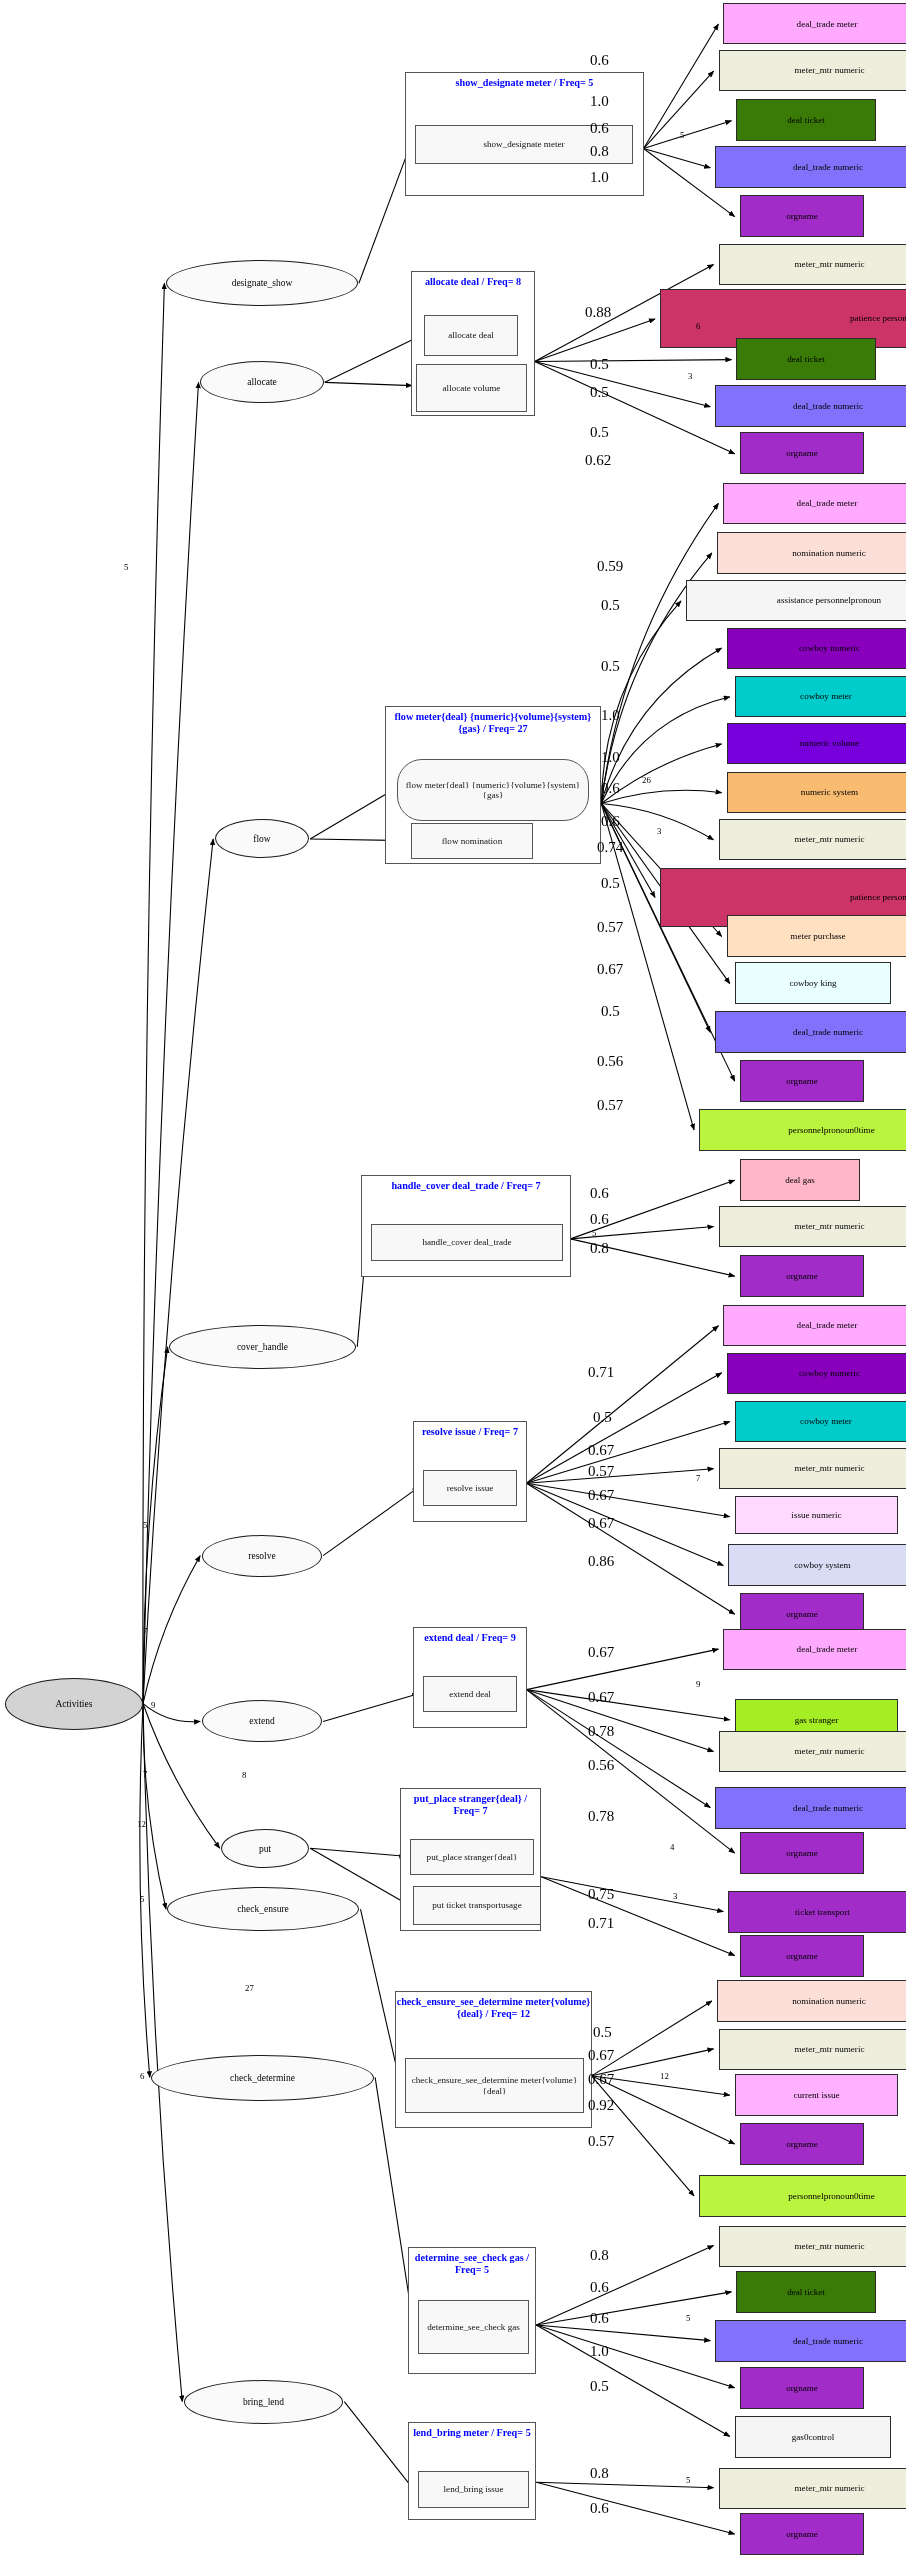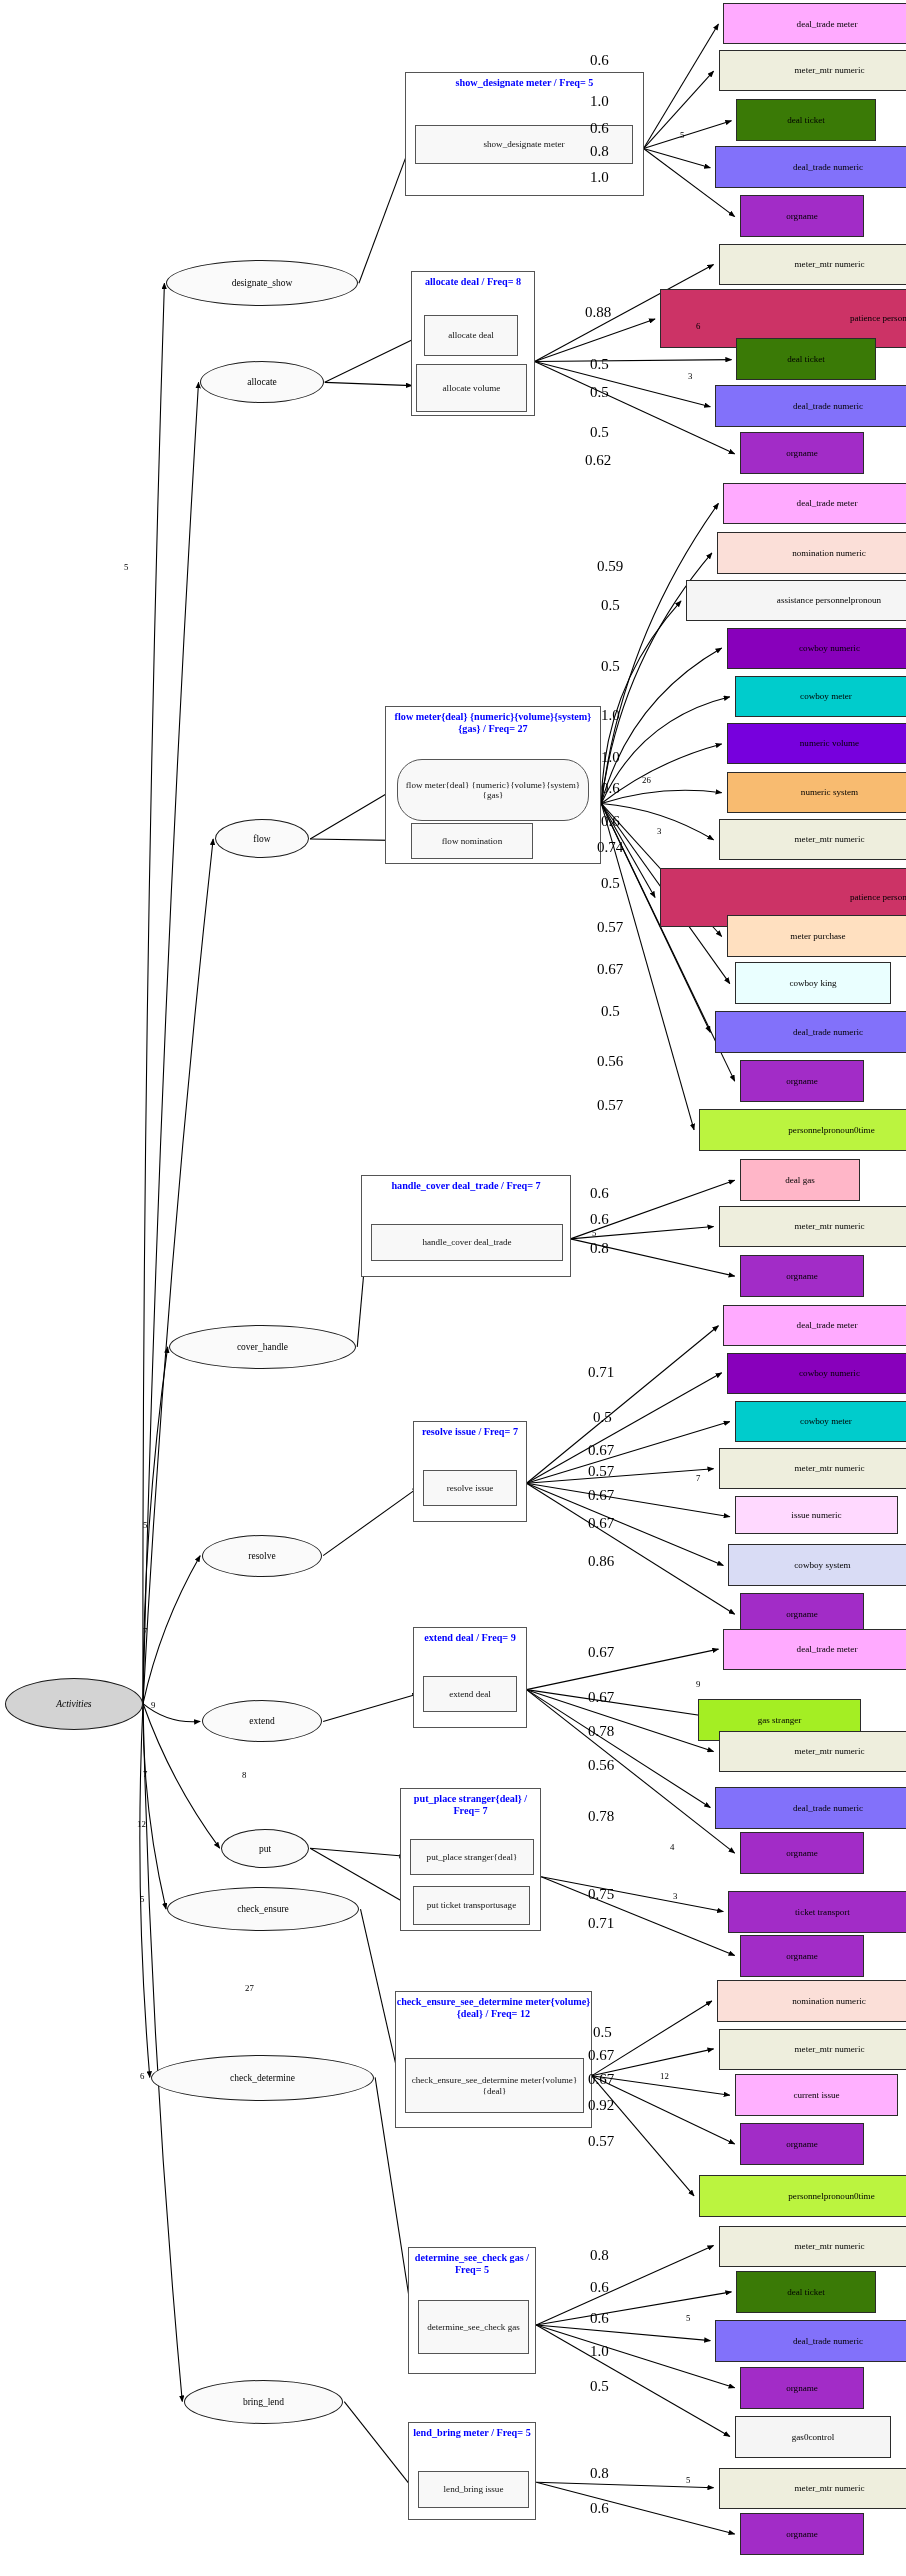--- a/index.html
+++ b/index.html
@@ -2,21 +2,21 @@
 <html style="font-size:11px"><head>
 <meta charset="utf-8">
 <style>
   html,body{margin:0;padding:0;background:#ffffff;}
   body{font-family:"Liberation Serif",serif;}
   #stage{position:relative;width:906px;height:2576px;background:#fff;overflow:hidden;}
   svg#wires{position:absolute;left:0;top:0;width:906px;height:2576px;pointer-events:none;}
   .node{position:absolute;box-sizing:border-box;display:flex;align-items:center;justify-content:center;text-align:center;}
   .leaf{border:0.7px solid #2b2b2b;font-size:9.1px;color:#000;line-height:1.15;padding:1.4px 2.7px;}
   .ellipse{border:0.7px solid #1a1a1a;border-radius:50%;background:#fafafa;font-size:9.5px;color:#000;}
-  .ellipse.root{background:#d3d3d3;font-style:italic;}
+  .ellipse.root{background:#d3d3d3;}
   .cluster{position:absolute;box-sizing:border-box;border:1.1px solid #555;background:#fff;}
   .cluster-title{position:absolute;left:0;right:0;top:4.1px;color:#0000ff;font-size:10.2px;font-weight:bold;text-align:center;line-height:1.12;}
   .inner{position:absolute;box-sizing:border-box;border:0.8px solid #555;background:#f8f8f8;display:flex;align-items:center;justify-content:center;text-align:center;font-size:9.1px;color:#111;line-height:1.13;padding:0.7px 2px;}
   .elabel{position:absolute;font-size:15px;color:#000;white-space:nowrap;}
   .wlabel{position:absolute;font-size:8.8px;color:#000;white-space:nowrap;}
 </style>
 </head>
 <body>
 
 <div id="stage">
@@ -171,29 +171,29 @@
       <div class="node leaf" style="left: 735px; top: 1401px; width: 182px; height: 41px; background: rgb(0, 204, 204); color: rgb(0, 0, 0);">cowboy meter</div>
       <div class="node leaf" style="left: 719px; top: 1448px; width: 221px; height: 41px; background: rgb(238, 238, 221); color: rgb(0, 0, 0);">meter_mtr numeric</div>
       <div class="node leaf" style="left: 735px; top: 1496px; width: 163px; height: 38px; background: rgb(255, 217, 255); color: rgb(0, 0, 0);">issue numeric</div>
       <div class="node leaf" style="left: 728px; top: 1544px; width: 189px; height: 42px; background: rgb(217, 220, 245); color: rgb(0, 0, 0);">cowboy system</div>
       <div class="node leaf" style="left: 740px; top: 1593px; width: 124px; height: 42px; background: rgb(162, 44, 199); color: rgb(0, 0, 0);">orgname</div>
       <div class="cluster" style="left: 413px; top: 1627px; width: 114px; height: 101px;">
         <div class="cluster-title">extend deal / Freq= 9</div>
       </div>
       <div class="inner" style="left: 423px; top: 1676px; width: 94px; height: 36px;">extend deal</div>
       <div class="node leaf" style="left: 723px; top: 1629px; width: 208px; height: 41px; background: rgb(255, 170, 255); color: rgb(0, 0, 0);">deal_trade meter</div>
-      <div class="node leaf" style="left: 698px; top: 1699px; width: 163px; height: 42px; background: rgb(164, 238, 35); color: rgb(0, 0, 0);">gas stranger</div>
+      <div class="node leaf" style="left: 735px; top: 1699px; width: 163px; height: 42px; background: rgb(164, 238, 35); color: rgb(0, 0, 0);">gas stranger</div>
       <div class="node leaf" style="left: 719px; top: 1731px; width: 221px; height: 41px; background: rgb(238, 238, 221); color: rgb(0, 0, 0);">meter_mtr numeric</div>
       <div class="node leaf" style="left: 715px; top: 1787px; width: 226px; height: 42px; background: rgb(130, 113, 250); color: rgb(0, 0, 0);">deal_trade numeric</div>
       <div class="node leaf" style="left: 740px; top: 1832px; width: 124px; height: 42px; background: rgb(162, 44, 199); color: rgb(0, 0, 0);">orgname</div>
       <div class="cluster" style="left: 400px; top: 1788px; width: 141px; height: 143px;">
         <div class="cluster-title">put_place stranger{deal} / Freq= 7</div>
       </div>
       <div class="inner" style="left: 410px; top: 1839px; width: 124px; height: 36px;">put_place stranger{deal}</div>
-      <div class="inner" style="left: 413px; top: 1886px; width: 117px; height: 39px; text-align: right;">put ticket transportusage</div>
+      <div class="inner" style="left: 413px; top: 1886px; width: 128px; height: 39px; text-align: right;">put ticket transportusage</div>
       <div class="node leaf" style="left: 728px; top: 1891px; width: 189px; height: 42px; background: rgb(162, 44, 199); color: rgb(0, 0, 0);">ticket transport</div>
       <div class="node leaf" style="left: 740px; top: 1935px; width: 124px; height: 42px; background: rgb(162, 44, 199); color: rgb(0, 0, 0);">orgname</div>
       <div class="cluster" style="left: 395px; top: 1991px; width: 197px; height: 137px;">
         <div class="cluster-title">check_ensure_see_determine meter{volume}{deal} / Freq= 12</div>
       </div>
       <div class="inner" style="left: 405px; top: 2058px; width: 179px; height: 55px;">check_ensure_see_determine meter{volume}{deal}</div>
       <div class="node leaf" style="left: 717px; top: 1980px; width: 224px; height: 42px; background: rgb(251, 223, 216); color: rgb(0, 0, 0);">nomination numeric</div>
       <div class="node leaf" style="left: 719px; top: 2029px; width: 221px; height: 41px; background: rgb(238, 238, 221); color: rgb(0, 0, 0);">meter_mtr numeric</div>
       <div class="node leaf" style="left: 735px; top: 2074px; width: 163px; height: 42px; background: rgb(255, 176, 255); color: rgb(0, 0, 0);">current issue</div>
       <div class="node leaf" style="left: 740px; top: 2123px; width: 124px; height: 42px; background: rgb(162, 44, 199); color: rgb(0, 0, 0);">orgname</div>

